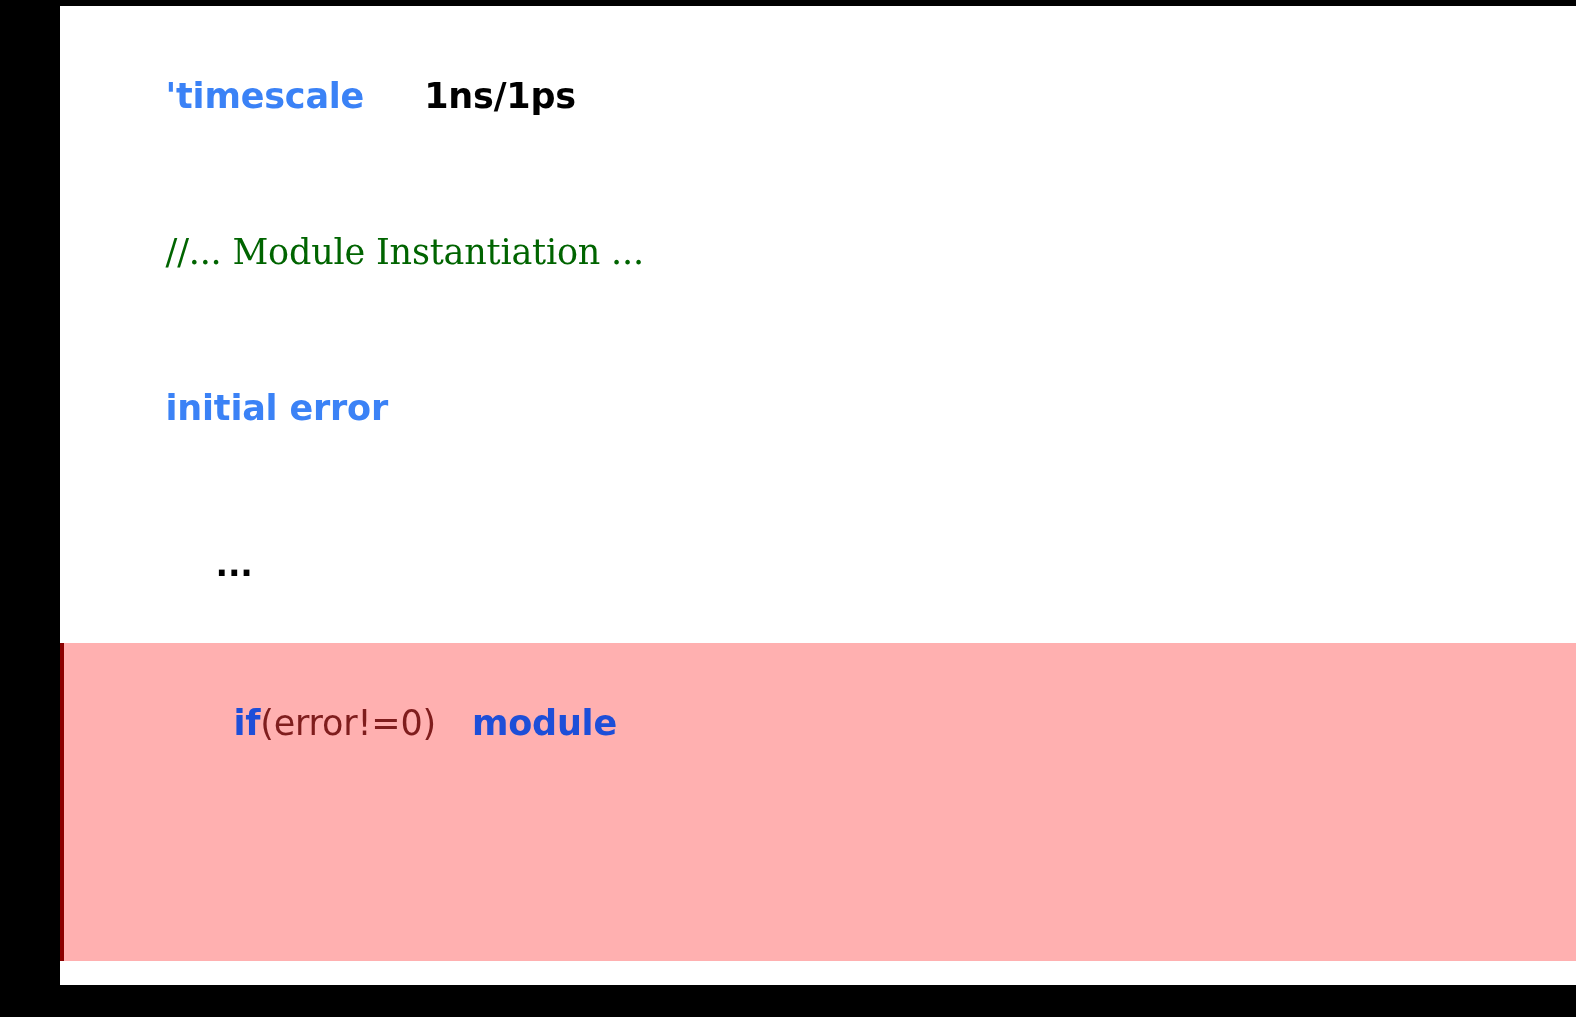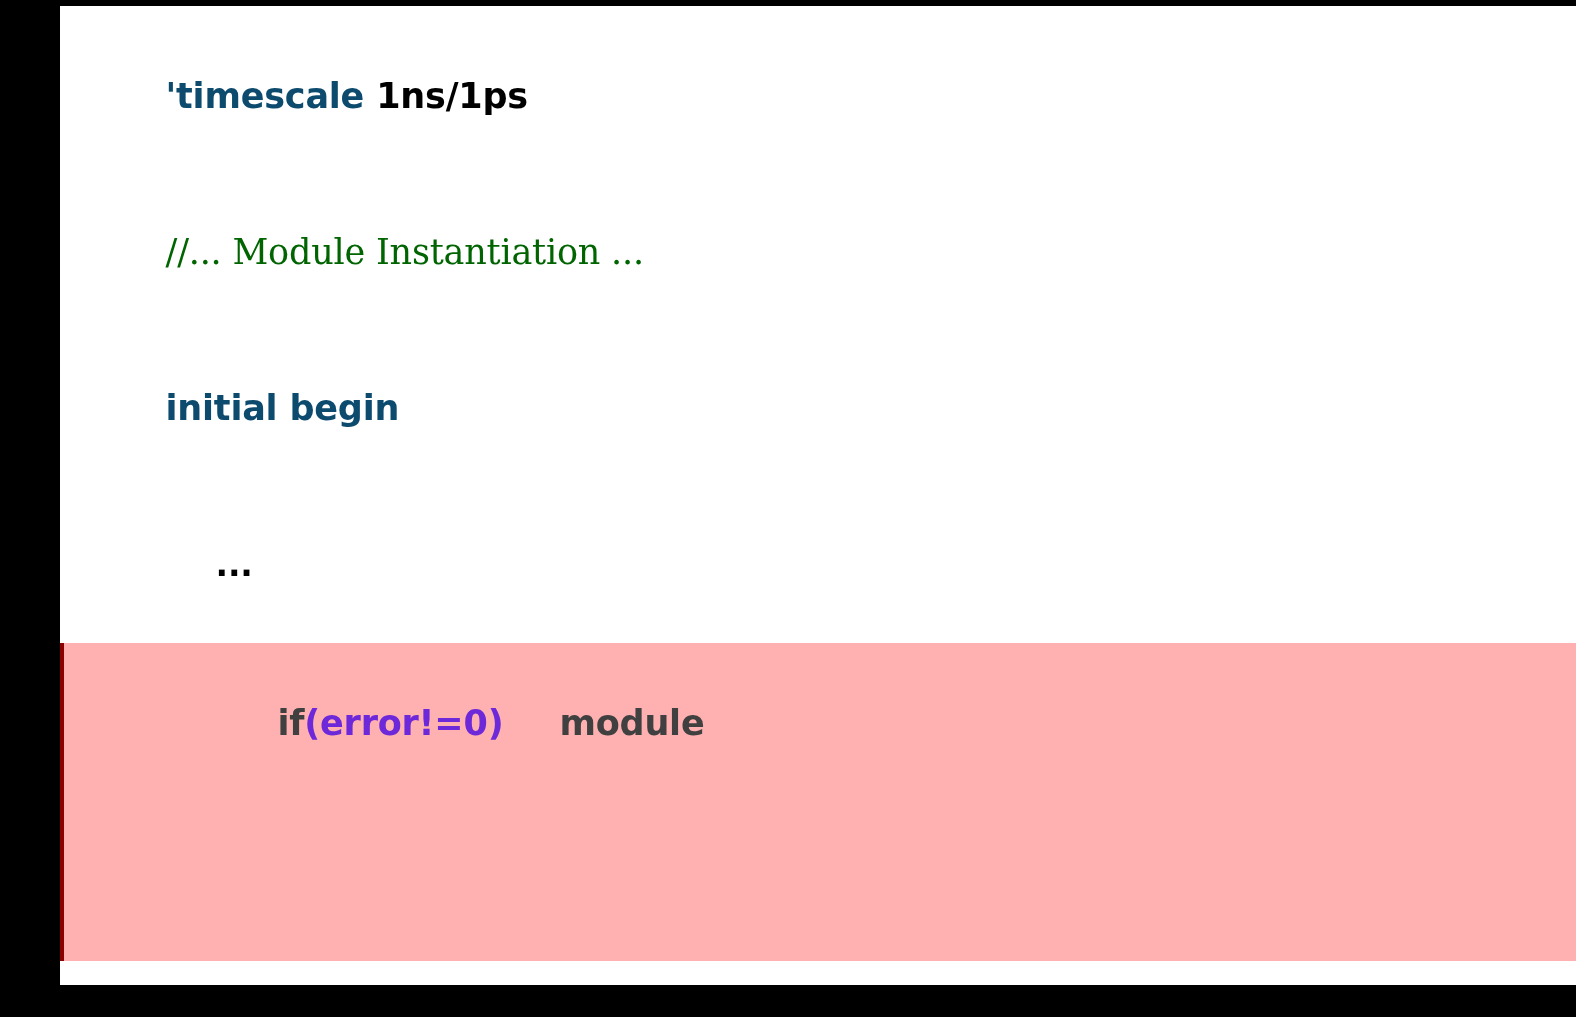--- a/index.html
+++ b/index.html
@@ -61,46 +61,46 @@
     padding-bottom: 4px;
   }
 
   
   .ind0 { padding-left: 40px; }
   .ind1 { padding-left: 82px; }
   .ind3 { padding-left: 150px; }
   .ind-dots { padding-left: 90px; }
 
   
-  .kw-blue     { color: #0c4a6e; font-weight: bold; text-align: right; }
-  .kw-violet   { color: #404040; font-weight: bold; margin-left: 44px; }
+  .kw-blue     { color: #3b82f6; font-weight: bold; text-align: right; }
+  .kw-violet   { color: #1d4ed8; font-weight: bold; }
   .ident-magenta { color: #cc22cc; font-weight: bold; }
-  .plain-black { color: #000000; font-weight: bold; }
+  .plain-black { color: #000000; font-weight: bold; margin-left: 24px; }
   .comment-green { color: #006400; font-weight: normal; }
-  .cond-maroon { color: #6d28d9; font-weight: bold; }
+  .cond-maroon { color: #7f1d1d; font-weight: normal; }
   .dots-black  { color: #000000; font-weight: bold; font-size: 33px; }
   .serif-cmt   { font-family: "DejaVu Serif", serif; }
 </style>
 </head>
 <body>
 
 <div id="slide-frame">
   <div id="code-page">
 
     <div class="code-line ind0" style="padding-top:12px;">
       <span class="txt kw-blue">'timescale</span><span class="txt plain-black"> </span><span class="txt plain-black">1ns/1ps</span>
     </div>
 
 
     <div class="code-line ind0">
       <span class="txt comment-green serif-cmt">//... Module Instantiation ...</span>
     </div>
 
     <div class="code-line ind0">
-      <span class="txt kw-blue">initial begin</span>
+      <span class="txt kw-blue">initial error</span>
     </div>
 
     <div class="code-line ind-dots">
       <span class="txt dots-black">...</span>
     </div>
 
     <div class="hl-block hl-error">
 
       <div class="code-line ind1">
         <span class="txt kw-violet">if</span><span class="txt cond-maroon">(error!=0)</span><span class="txt plain-black"> </span><span class="txt kw-violet">module</span>

